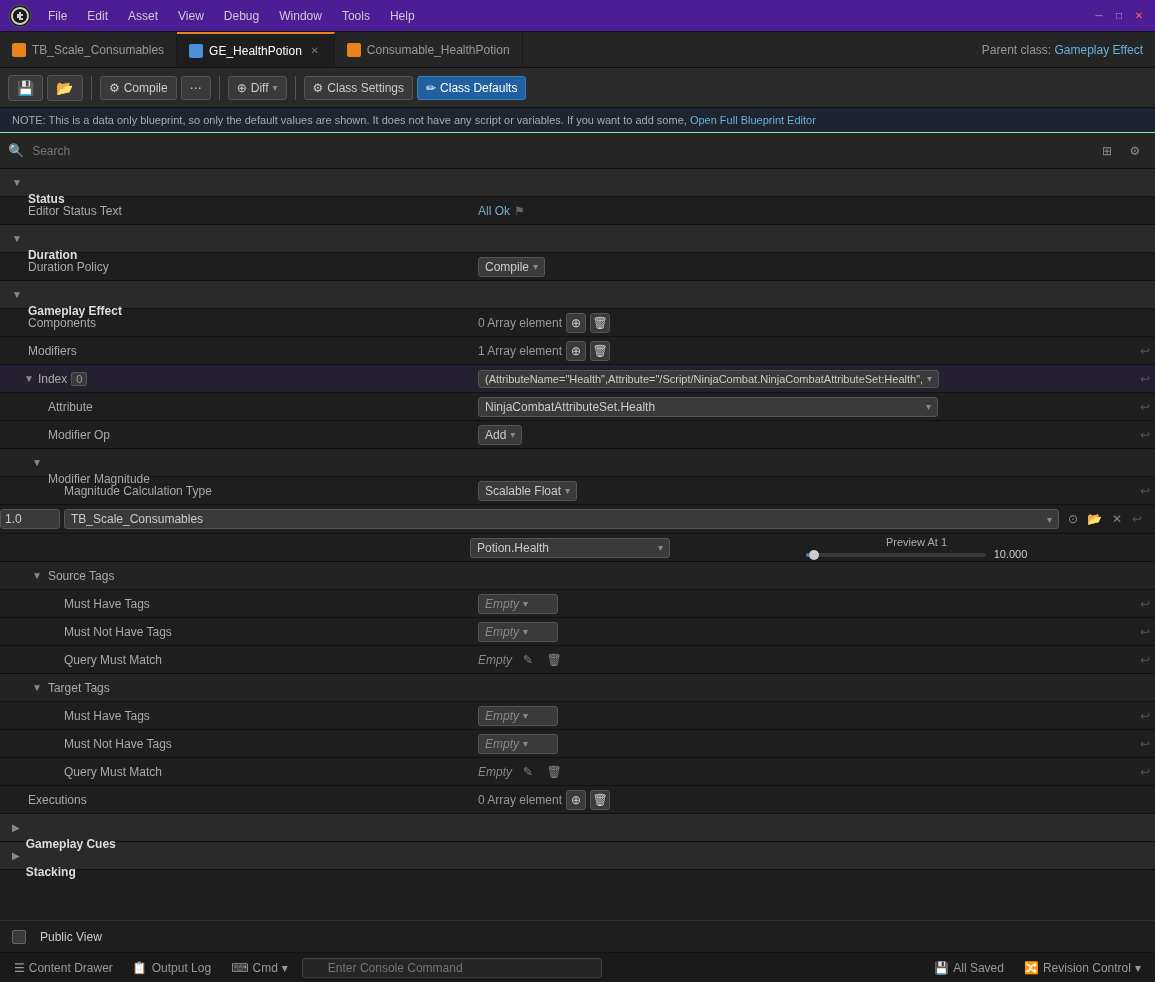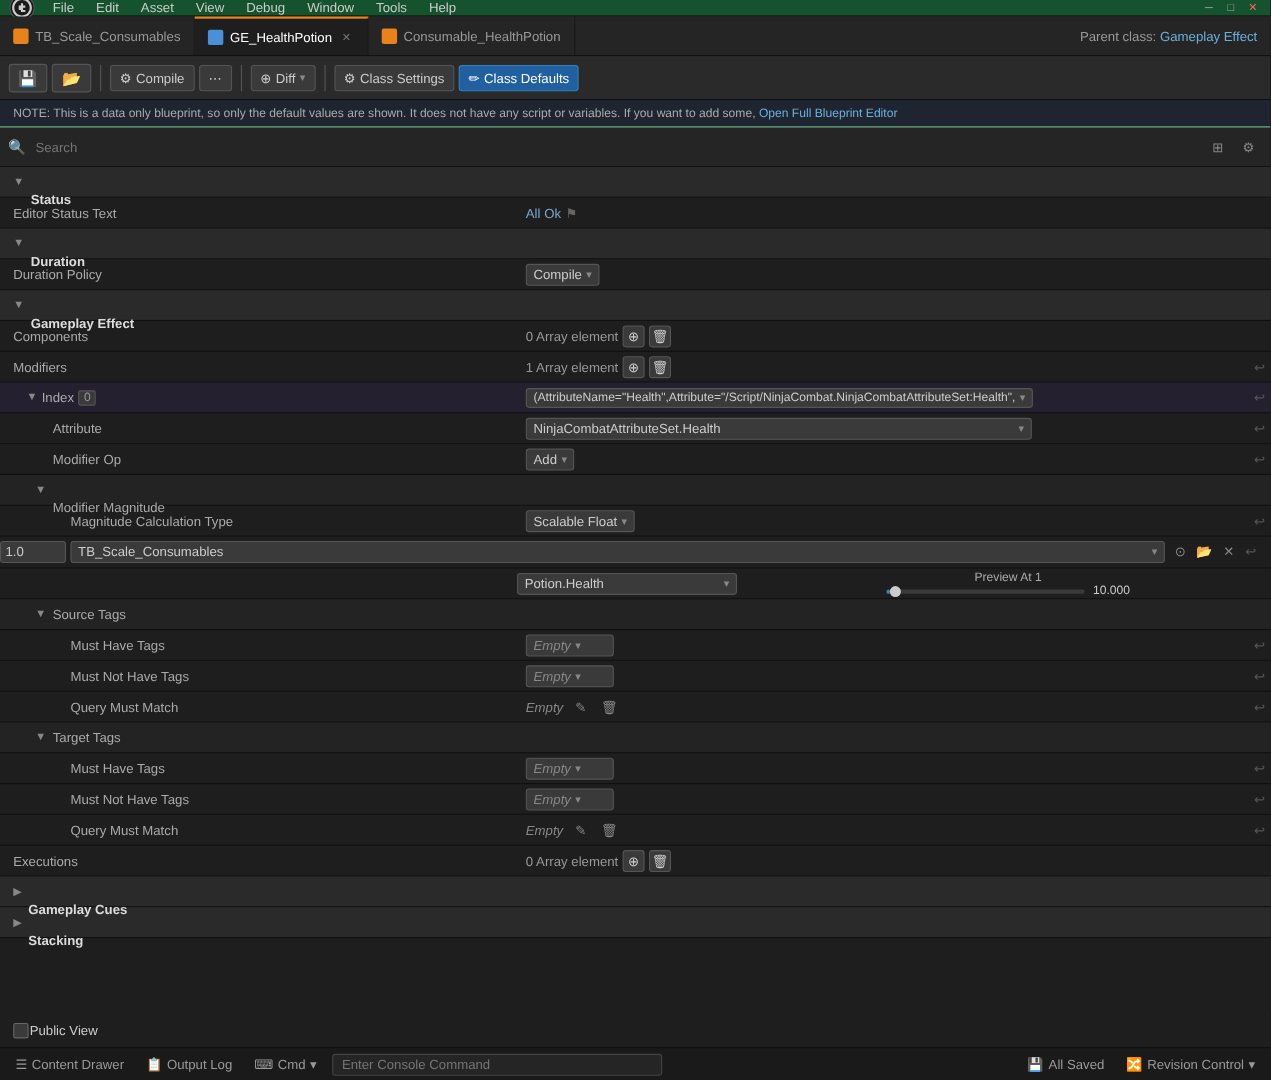--- a/index.html
+++ b/index.html
@@ -10,24 +10,24 @@
       font-size: 12px;
       width: 1155px;
       height: 982px;
       overflow: hidden;
       display: flex;
       flex-direction: column;
     }
 
     
     .title-bar {
-      background: #14532d;
-      display: flex;
-      align-items: center;
-      height: 15px;
+      background: #4c1d95;
+      display: flex;
+      align-items: center;
+      height: 32px;
       padding: 0 8px;
       border-bottom: 1px solid #111;
     }
     .ue-logo {
       width: 24px;
       height: 24px;
       margin-right: 8px;
       flex-shrink: 0;
     }
     .menu-bar {
@@ -227,21 +227,21 @@
 
     
     .prop-row {
       display: flex;
       align-items: center;
       height: 28px;
       border-bottom: 1px solid #111;
       padding: 0 0 0 0;
     }
     .prop-label {
-      padding-left: 12px;
+      padding-left: 28px;
       width: 470px;
       flex-shrink: 0;
       color: #aaa;
       font-size: 12px;
     }
     .prop-label.indent2 { padding-left: 48px; }
     .prop-label.indent3 { padding-left: 64px; }
     .prop-value {
       flex: 1;
       display: flex;
@@ -529,21 +529,21 @@
       font-size: 12px;
       cursor: pointer;
       padding: 0 6px;
     }
     .console-input {
       flex: 1;
       max-width: 300px;
       background: #252525;
       border: 1px solid #444;
       border-radius: 3px;
-      padding: 2px 8px;
+      padding: 2px 25px;
       color: #888;
       font-size: 12px;
       outline: none;
     }
     .status-right {
       margin-left: auto;
       display: flex;
       align-items: center;
       gap: 8px;
     }
@@ -554,21 +554,21 @@
       display: flex;
       align-items: center;
       height: 32px;
       padding: 0 12px;
       border-top: 1px solid #333;
       gap: 8px;
     }
     .checkbox-wrapper {
       display: flex;
       align-items: center;
-      gap: 1px;
+      gap: 14px;
       cursor: pointer;
     }
     .checkbox {
       width: 14px;
       height: 14px;
       background: #3a3a3a;
       border: 1px solid #666;
       border-radius: 2px;
       display: flex;
       align-items: center;

